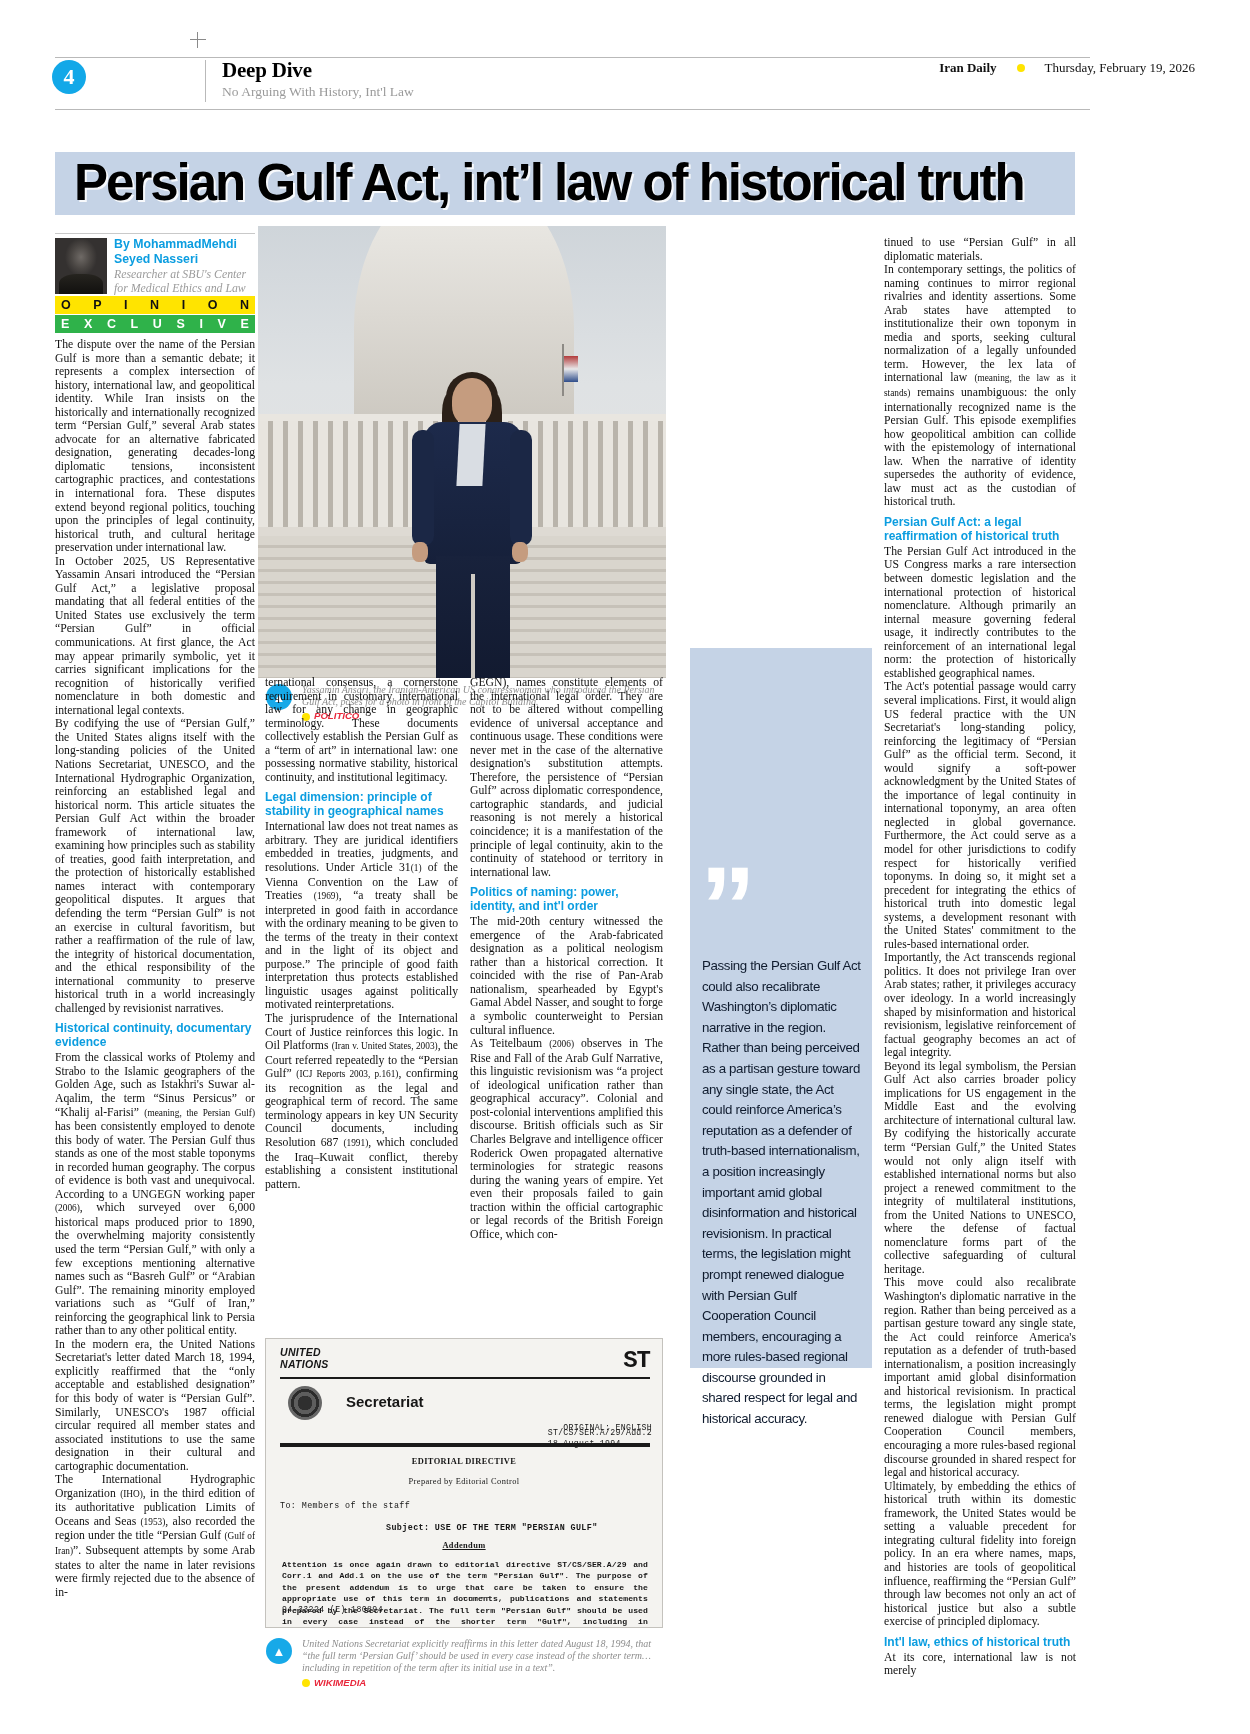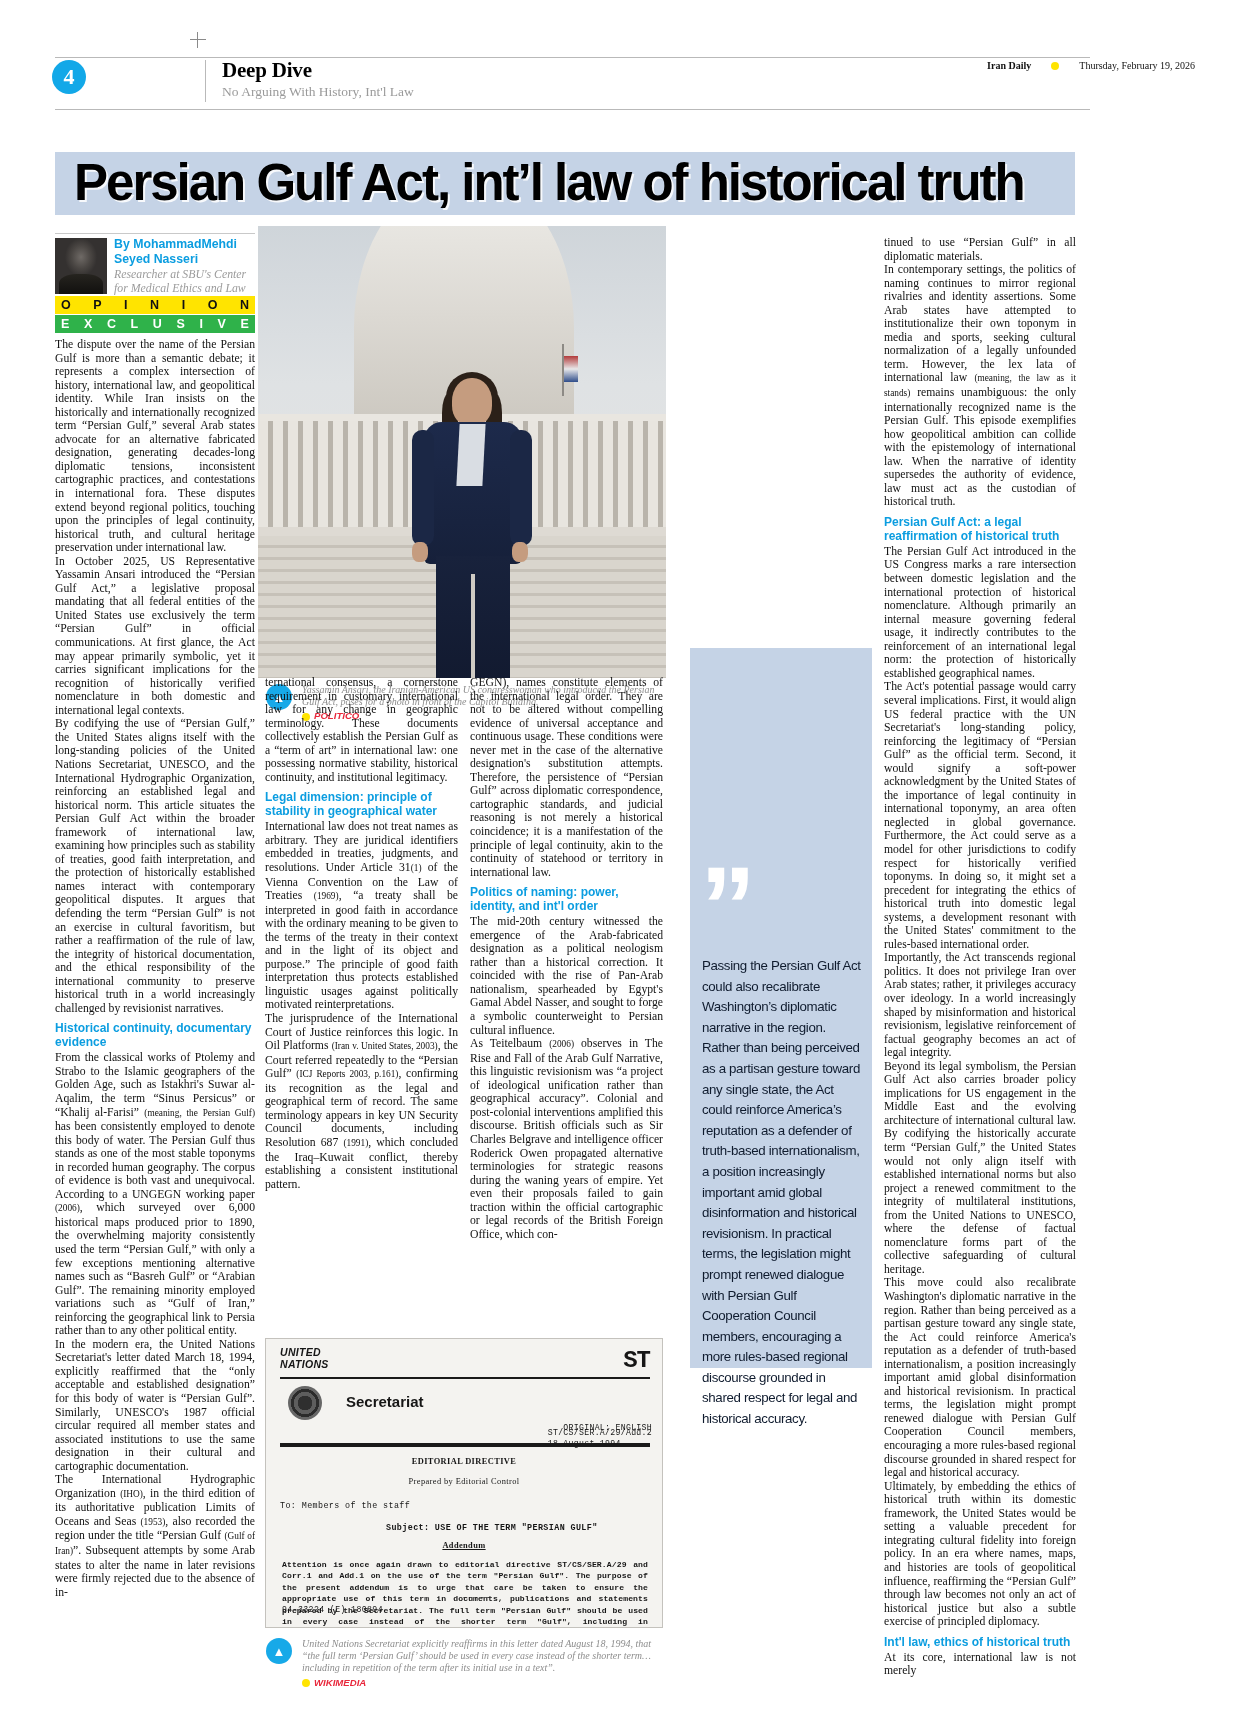--- a/index.html
+++ b/index.html
@@ -41,21 +41,21 @@
     font-family:"Liberation Serif", serif;
     font-weight:bold; font-size:21px; letter-spacing:-0.2px; color:#000;
   }
   #section-sub {
     position:absolute; left:222px; top:84px;
     font-family:"Liberation Serif", serif;
     font-size:13.5px; color:#9a9a9a;
   }
   #masthead-right {
     position:absolute; right:55px; top:60px;
-    font-family:"Liberation Serif", serif; font-size:10px; color:#111;
+    font-family:"Liberation Serif", serif; font-size:13px; color:#111;
     display:flex; align-items:center; gap:20px; white-space:nowrap;
   }
   #masthead-right .brand { font-weight:bold; }
   .dot-yellow { width:8px; height:8px; border-radius:50%; background:#ffe400; display:inline-block; }
 
   
   #headline-band {
     position:absolute; left:55px; top:152px; width:1020px; height:63px;
     background:#c5d3e6;
   }
@@ -425,21 +425,21 @@
     <p>The dispute over the name of the Persian Gulf is more than a semantic debate; it represents a complex intersection of history, international law, and geopolitical identity. While Iran insists on the historically and internationally recognized term “Persian Gulf,” several Arab states advocate for an alternative fabricated designation, generating decades-long diplomatic tensions, inconsistent cartographic practices, and contestations in international fora. These disputes extend beyond regional politics, touching upon the principles of legal continuity, historical truth, and cultural heritage preservation under international law.</p>
     <p>In October 2025, US Representative Yassamin Ansari introduced the “Persian Gulf Act,” a legislative proposal mandating that all federal entities of the United States use exclusively the term “Persian Gulf” in official communications. At first glance, the Act may appear primarily symbolic, yet it carries significant implications for the recognition of historically verified nomenclature in both domestic and international legal contexts.</p>
     <p>By codifying the use of “Persian Gulf,” the United States aligns itself with the long-standing policies of the United Nations Secretariat, UNESCO, and the International Hydrographic Organization, reinforcing an established legal and historical norm. This article situates the Persian Gulf Act within the broader framework of international law, examining how principles such as stability of treaties, good faith interpretation, and the protection of historically established names interact with contemporary geopolitical disputes. It argues that defending the term “Persian Gulf” is not an exercise in cultural favoritism, but rather a reaffirmation of the rule of law, the integrity of historical documentation, and the ethical responsibility of the international community to preserve historical truth in a world increasingly challenged by revisionist narratives.</p>
     <div class="sub">Historical continuity, documentary evidence</div>
     <p>From the classical works of Ptolemy and Strabo to the Islamic geographers of the Golden Age, such as Istakhri's Suwar al-Aqalim, the term “Sinus Persicus” or “Khalij al-Farisi” <span class="small">(meaning, the Persian Gulf)</span> has been consistently employed to denote this body of water. The Persian Gulf thus stands as one of the most stable toponyms in recorded human geography. The corpus of evidence is both vast and unequivocal. According to a UNGEGN working paper <span class="small">(2006)</span>, which surveyed over 6,000 historical maps produced prior to 1890, the overwhelming majority consistently used the term “Persian Gulf,” with only a few exceptions mentioning alternative names such as “Basreh Gulf” or “Arabian Gulf”. The remaining minority employed variations such as “Gulf of Iran,” reinforcing the geographical link to Persia rather than to any other political entity.</p>
     <p>In the modern era, the United Nations Secretariat's letter dated March 18, 1994, explicitly reaffirmed that the “only acceptable and established designation” for this body of water is “Persian Gulf”. Similarly, UNESCO's 1987 official circular required all member states and associated institutions to use the same designation in their cultural and cartographic documentation.</p>
     <p>The International Hydrographic Organization <span class="small">(IHO)</span>, in the third edition of its authoritative publication Limits of Oceans and Seas <span class="small">(1953)</span>, also recorded the region under the title “Persian Gulf <span class="small">(Gulf of Iran)</span>”. Subsequent attempts by some Arab states to alter the name in later revisions were firmly rejected due to the absence of in-</p>
   </div>
 <div class="col" id="col2">
     <p>ternational consensus, a cornerstone requirement in customary international law for any change in geographic terminology. These documents collectively establish the Persian Gulf as a “term of art” in international law: one possessing normative stability, historical continuity, and institutional legitimacy.</p>
-    <div class="sub">Legal dimension: principle of stability in geographical water</div>
+    <div class="sub">Legal dimension: principle of stability in geographical names</div>
     <p>International law does not treat names as arbitrary. They are juridical identifiers embedded in treaties, judgments, and resolutions. Under Article 31<span class="small">(1)</span> of the Vienna Convention on the Law of Treaties <span class="small">(1969)</span>, “a treaty shall be interpreted in good faith in accordance with the ordinary meaning to be given to the terms of the treaty in their context and in the light of its object and purpose.” The principle of good faith interpretation thus protects established linguistic usages against politically motivated reinterpretations.</p>
     <p>The jurisprudence of the International Court of Justice reinforces this logic. In Oil Platforms <span class="small">(Iran v. United States, 2003)</span>, the Court referred repeatedly to the “Persian Gulf” <span class="small">(ICJ Reports 2003, p.161)</span>, confirming its recognition as the legal and geographical term of record. The same terminology appears in key UN Security Council documents, including Resolution 687 <span class="small">(1991)</span>, which concluded the Iraq–Kuwait conflict, thereby establishing a consistent institutional pattern.</p>
   </div>
 <div class="col" id="col3">
     <p>GEGN), names constitute elements of the international legal order. They are not to be altered without compelling evidence of universal acceptance and continuous usage. These conditions were never met in the case of the alternative designation's substitution attempts. Therefore, the persistence of “Persian Gulf” across diplomatic correspondence, cartographic standards, and judicial reasoning is not merely a historical coincidence; it is a manifestation of the principle of legal continuity, akin to the continuity of statehood or territory in international law.</p>
     <div class="sub">Politics of naming: power, identity, and int'l order</div>
     <p>The mid-20th century witnessed the emergence of the Arab-fabricated designation as a political neologism rather than a historical correction. It coincided with the rise of Pan-Arab nationalism, spearheaded by Egypt's Gamal Abdel Nasser, and sought to forge a symbolic counterweight to Persian cultural influence.</p>
     <p>As Teitelbaum <span class="small">(2006)</span> observes in The Rise and Fall of the Arab Gulf Narrative, this linguistic revisionism was “a project of ideological unification rather than geographical accuracy”. Colonial and post-colonial interventions amplified this discourse. British officials such as Sir Charles Belgrave and intelligence officer Roderick Owen propagated alternative terminologies for strategic reasons during the waning years of empire. Yet even their proposals failed to gain traction within the official cartographic or legal records of the British Foreign Office, which con-</p>
   </div>
 <div class="col" id="col4">

